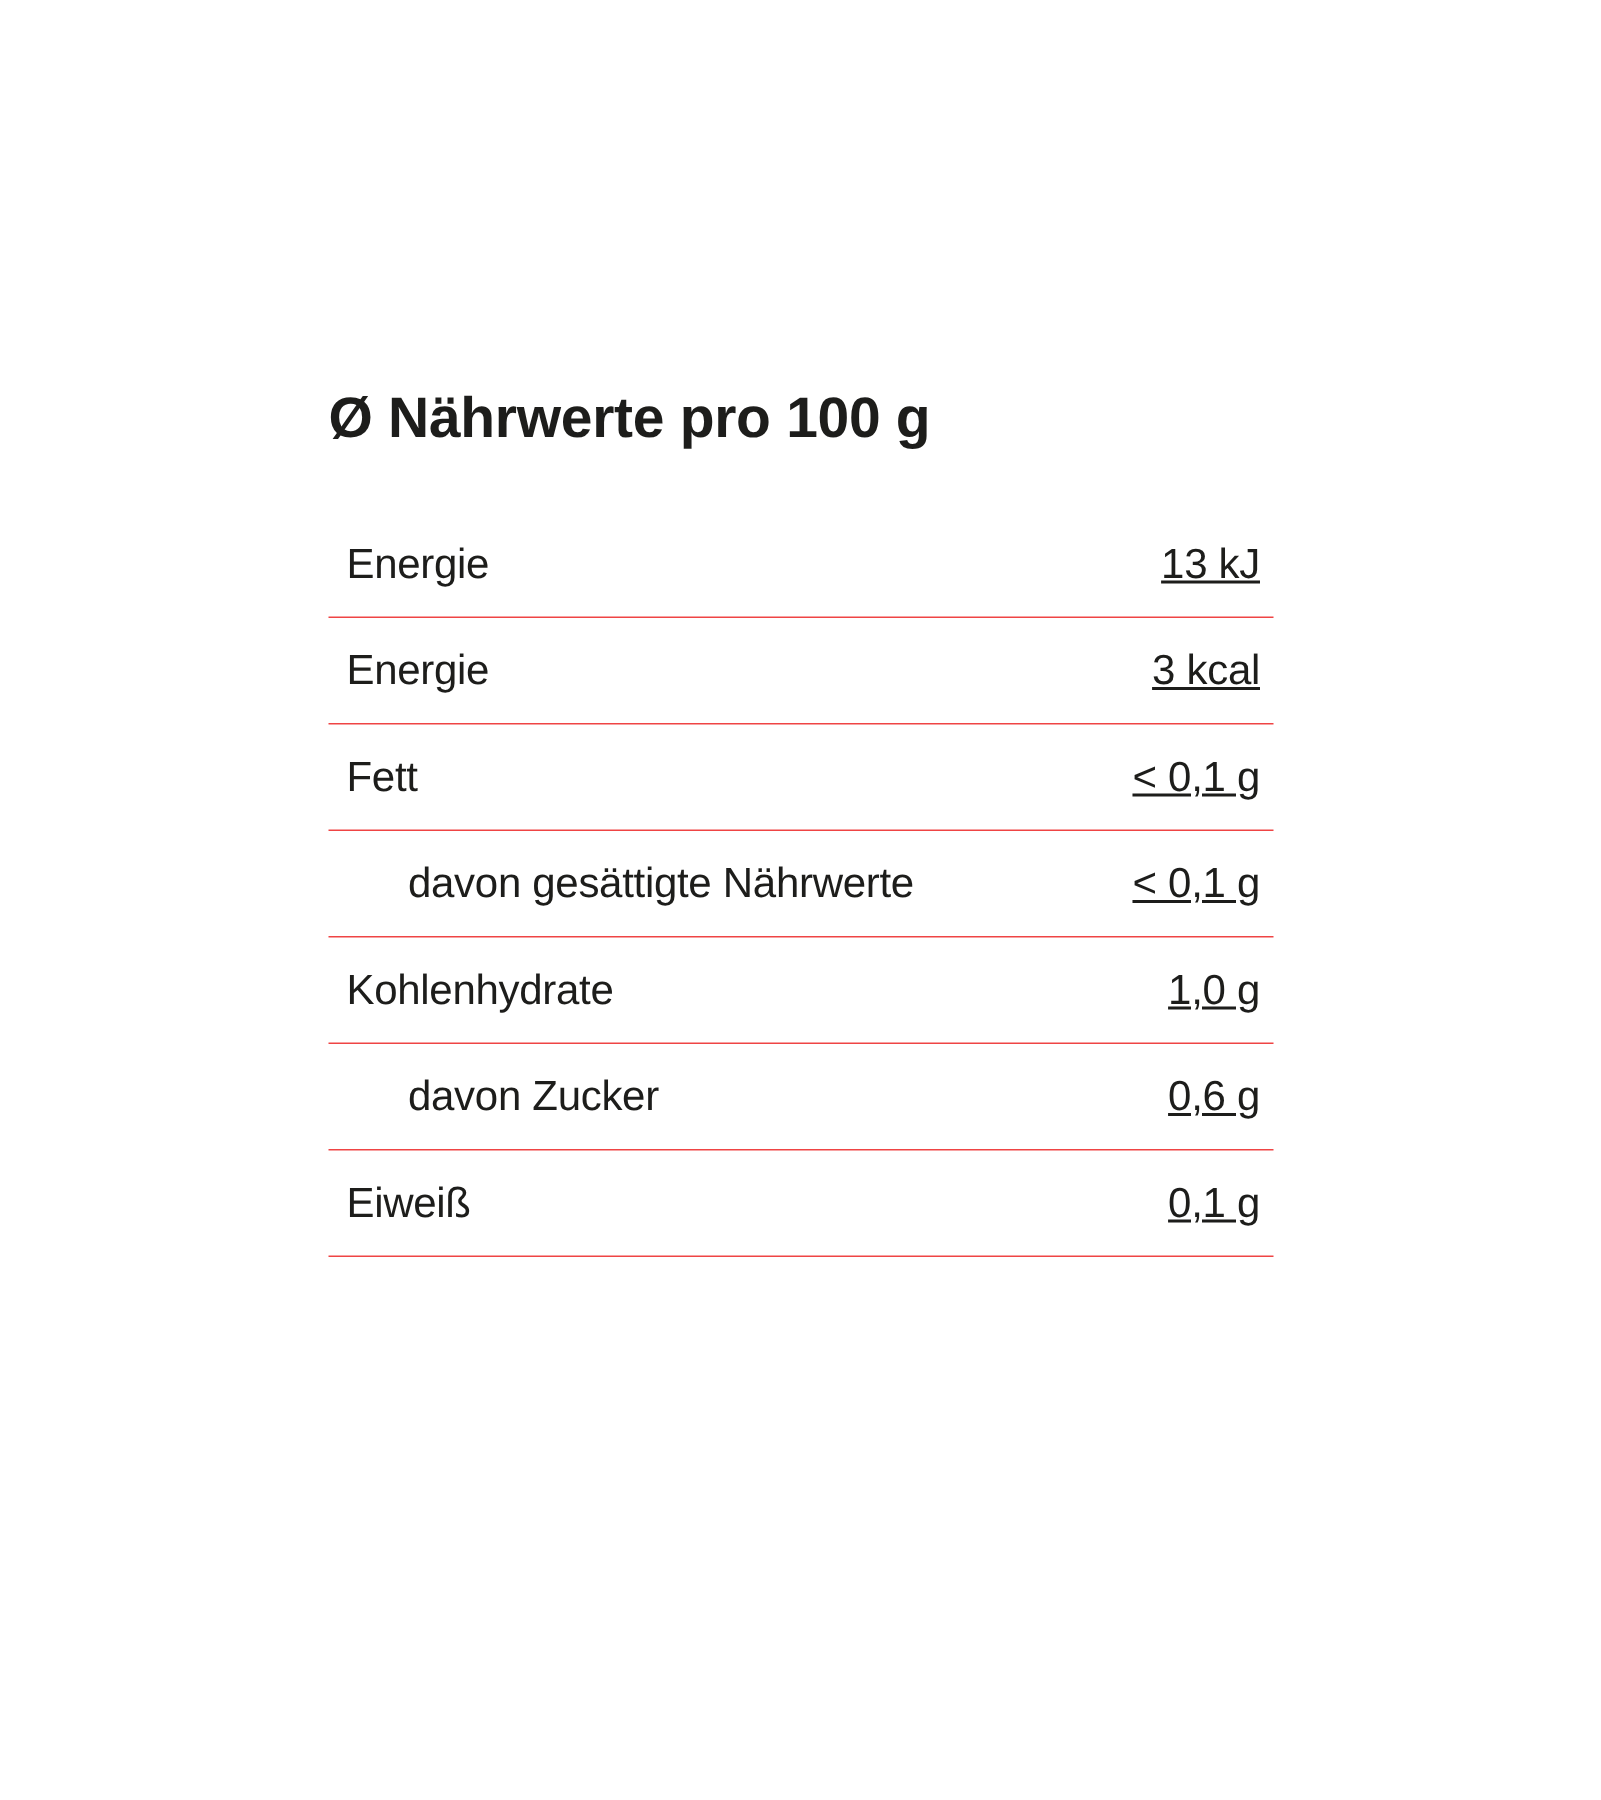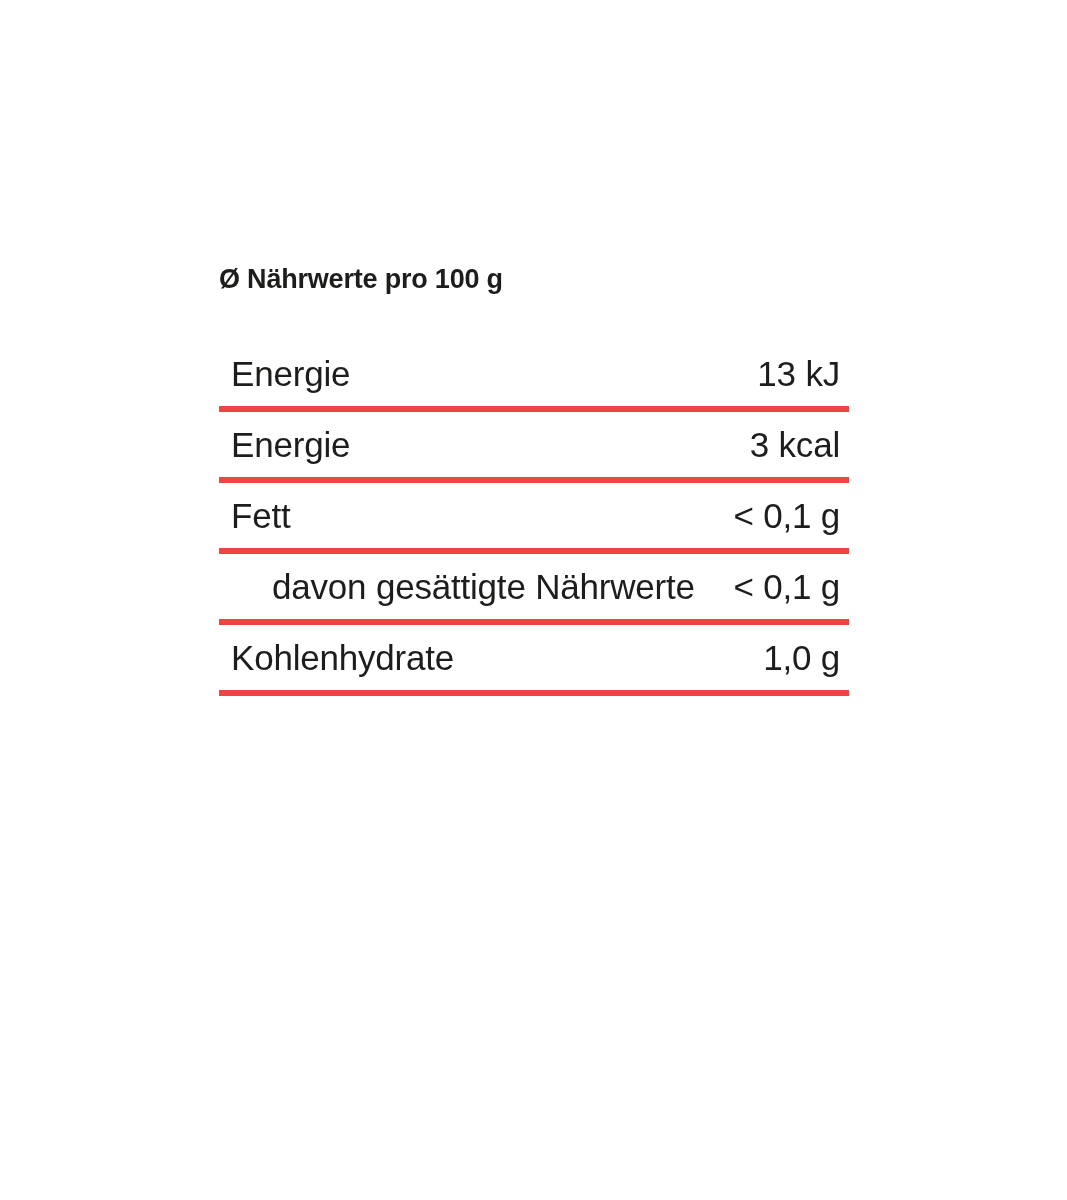--- a/index.html
+++ b/index.html
@@ -16,50 +16,51 @@
     color: #1d1d1b;
     overflow: hidden;
   }
   .content {
     position: absolute;
     left: 219px;
     top: 260px;
     width: 630px;
   }
   .title {
-    font-size: 27px;
+    font-size: 38px;
     line-height: 38px;
     font-weight: 600;
     letter-spacing: -0.2px;
     margin: 0 0 43px 0;
   }
   .nutrition-table {
     width: 100%;
   }
   .row {
     display: flex;
     justify-content: space-between;
     align-items: center;
     height: 71px;
-    border-bottom: 6px solid #ef4444;
+    border-bottom: 1px solid #ef4444;
     padding: 0 9px 0 12px;
-    font-size: 35px;
+    font-size: 28px;
     font-weight: 400;
     letter-spacing: -0.2px;
   }
   .row.indent {
     padding-left: 53px;
   }
   .row-label {
     white-space: nowrap;
     text-align: left;
   }
   .row-value {
     white-space: nowrap;
     text-align: right;
+    text-decoration: underline;
   }
 </style>
 </head>
 <body>
 
 <div class="content">
   <h2 class="title">Ø Nährwerte pro 100 g</h2>
 
   <div class="nutrition-table">
 
@@ -81,17 +82,25 @@
     <div class="row indent">
       <span class="row-label">davon gesättigte Nährwerte</span>
       <span class="row-value">&lt; 0,1 g</span>
     </div>
 
     <div class="row">
       <span class="row-label">Kohlenhydrate</span>
       <span class="row-value">1,0 g</span>
     </div>
 
+    <div class="row indent">
+      <span class="row-label">davon Zucker</span>
+      <span class="row-value">0,6 g</span>
+    </div>
 
+    <div class="row">
+      <span class="row-label">Eiweiß</span>
+      <span class="row-value">0,1 g</span>
+    </div>
 
 
   </div>
 </div>
 
 </body></html>

